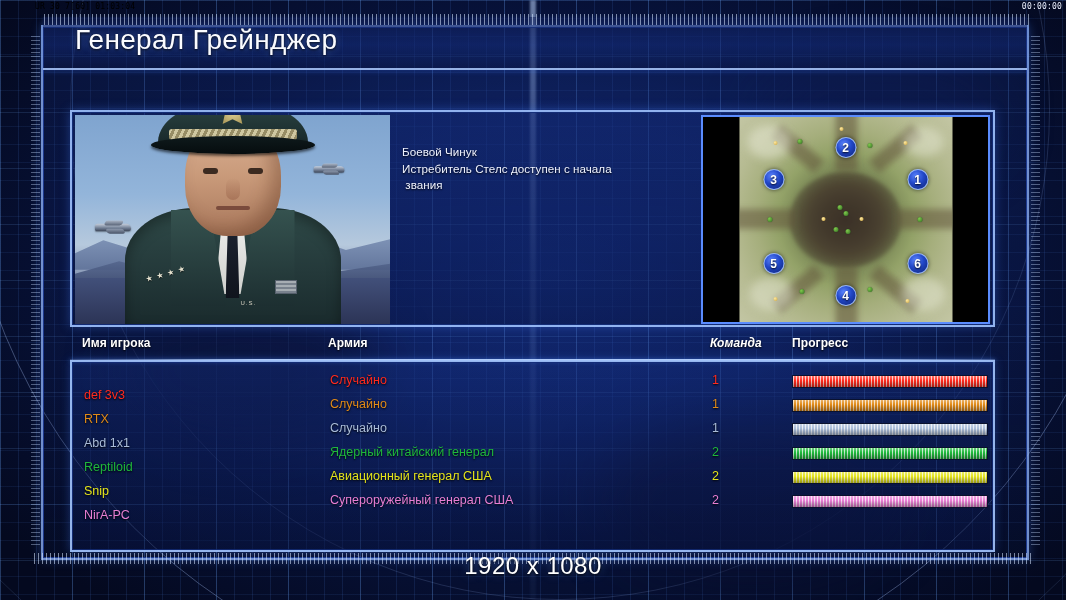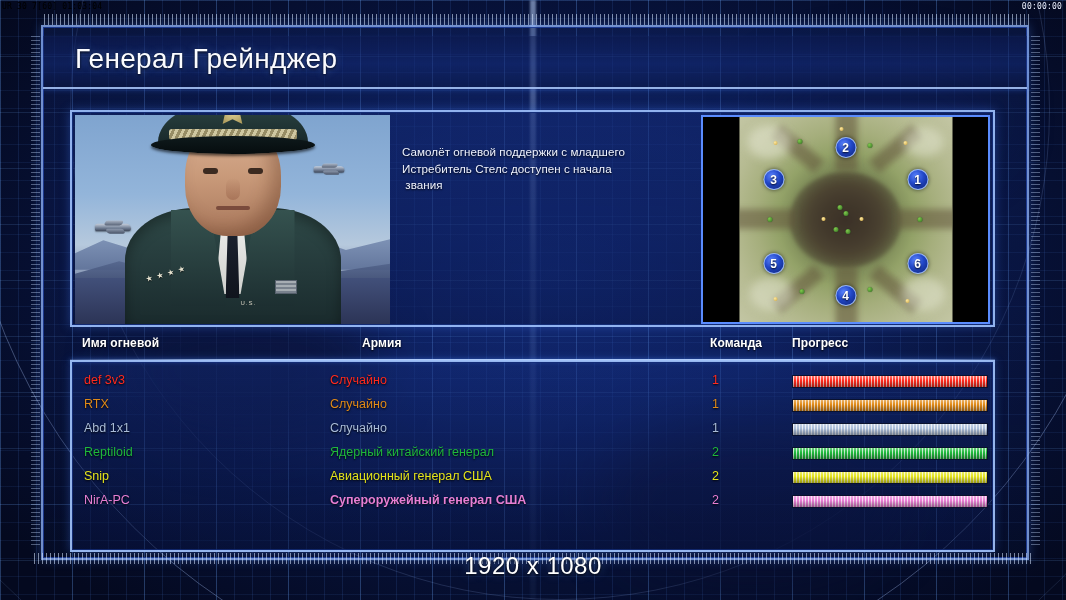--- a/index.html
+++ b/index.html
@@ -50,21 +50,21 @@
 
   
   #topbar {
     position:absolute; left:0; top:0; width:1066px; height:13px;
     z-index:40;
     font-family:"DejaVu Sans Mono", monospace;
     font-size:8px; line-height:13px;
     letter-spacing:.2px;
     white-space:nowrap;
   }
-  #topbar .tl { position:absolute; left:2px; top:0; }
+  #topbar .tl { position:absolute; left:2px; top:0;padding-left:33px; }
   #topbar .tr { position:absolute; right:4px; top:0; color:#e9eefc; }
 
   
   .ruler-h {
     position:absolute;
     height:9px;
     background:
       repeating-linear-gradient(to right,
         rgba(200,220,255,.55) 0 1px,
         rgba(200,220,255,0) 1px 4px);
@@ -96,21 +96,21 @@
     position:absolute; inset:0;
     border:2px solid rgba(150,185,255,.75);
     box-shadow:
       0 0 0 1px rgba(30,60,150,.9) inset,
       0 0 10px rgba(80,140,255,.30);
     background:linear-gradient(to bottom, rgba(18,40,110,.30), rgba(10,22,70,.12));
   }
 
   
   #titlebar {
-    position:absolute; left:43px; top:36px; width:984px; height:53px;
+    position:absolute; left:43px; top:17px; width:984px; height:53px;
     z-index:25;
     background:linear-gradient(to bottom,
       rgba(12,26,82,.55) 0%,
       rgba(20,44,124,.45) 55%,
       rgba(10,22,70,.35) 100%);
     border-bottom:2px solid rgba(175,205,255,.85);
     box-shadow:0 2px 5px rgba(60,120,255,.22);
   }
   #page-title {
     position:absolute; left:32px; top:7px;
@@ -365,21 +365,21 @@
     position:absolute; left:70px; top:360px; width:925px; height:192px;
     z-index:26;
     border:2px solid rgba(165,200,255,.9);
     box-shadow:0 0 9px rgba(70,130,255,.32), 0 0 0 1px rgba(20,45,120,.8) inset;
     background:linear-gradient(to bottom, rgba(22,48,130,.40), rgba(9,21,68,.40));
   }
   .prow {
     position:absolute; left:0; width:921px; height:24px;
     font-size:12.5px;
   }
-  .prow .c-name { position:absolute; left:12px; top:3px; text-shadow:0 1px 2px rgba(0,0,0,.95); }
+  .prow .c-name { position:absolute; left:12px; top:18px; text-shadow:0 1px 2px rgba(0,0,0,.95); }
   .prow .c-army { position:absolute; left:258px; top:3px; text-shadow:0 1px 2px rgba(0,0,0,.95); }
   .prow .c-team { position:absolute; left:640px; top:3px; text-shadow:0 1px 2px rgba(0,0,0,.95); }
   .prow .c-prog {
     position:absolute; left:720px; top:5px;
     width:196px; height:13px;
     border:1px solid rgba(10,16,40,.85);
     overflow:hidden;
   }
   .prog-fill {
     position:absolute; inset:0;
@@ -468,21 +468,21 @@
       <div class="g-nose"></div>
       <div class="g-mouth"></div>
     </div>
     <div class="g-cap"></div>
     <div class="g-scramble"></div>
     <div class="g-badge"></div>
     <div class="g-brim"></div>
   </div>
 
   <div id="desc">
-    <div>Самолёт огневой поддержки с младшего</div>
+    <div>Боевой Чинук</div>
     <div>Истребитель Стелс доступен с начала</div>
     <div> звания</div>
   </div>
 
   <div id="minimap-wrap">
     <div id="minimap-img">
       <div class="mm-center"></div>
       <div class="mm-lane" style="left:96px;top:-6px;width:22px;height:60px;"></div>
       <div class="mm-lane" style="left:96px;top:150px;width:22px;height:62px;"></div>
       <div class="mm-lane" style="left:-6px;top:92px;width:62px;height:20px;"></div>
@@ -518,23 +518,23 @@
           <div class="mm-start" style="left: 24px; top: 52px;">3</div>
           <div class="mm-start" style="left: 96px; top: 168px;">4</div>
           <div class="mm-start" style="left: 24px; top: 136px;">5</div>
           <div class="mm-start" style="left: 168px; top: 136px;">6</div>
         </div>
     </div>
   </div>
 </div>
 
 <div id="list-head">
-  <div class="hcell" style="left:12px;">Имя огневой</div>
-  <div class="hcell" style="left:258px;margin-left:34px;">Армия</div>
-  <div class="hcell" style="left:640px;">Команда</div>
+  <div class="hcell" style="left:12px;">Имя игрока</div>
+  <div class="hcell" style="left:258px;">Армия</div>
+  <div class="hcell" style="left:640px;font-style:italic;">Команда</div>
   <div class="hcell" style="left:722px;">Прогресс</div>
   <div class="hrule"></div>
 </div>
 
 <div id="list-panel">
   <div id="rows-host">
       <div class="prow" style="top: 8px;">
         <div class="c-name" style="color: rgb(255, 42, 30);">def 3v3</div>
         <div class="c-army" style="color: rgb(255, 42, 30);">Случайно</div>
         <div class="c-team" style="color: rgb(255, 42, 30);">1</div>
@@ -584,21 +584,21 @@
         <div class="c-team" style="color: rgb(227, 227, 28);">2</div>
         <div class="c-prog">
           <div class="prog-fill" style="width: 100%; background: rgb(227, 227, 28);">
             <div class="prog-stripes"></div>
           </div>
           <div class="prog-shade"></div>
         </div>
       </div>
       <div class="prow" style="top: 128px;">
         <div class="c-name" style="color: rgb(231, 127, 212);">NirA-PC</div>
-        <div class="c-army" style="color: rgb(231, 127, 212); font-weight: bold;">Супероружейный генерал США</div>
+        <div class="c-army" style="color: rgb(231, 127, 212);">Супероружейный генерал США</div>
         <div class="c-team" style="color: rgb(231, 127, 212);">2</div>
         <div class="c-prog">
           <div class="prog-fill" style="width: 100%; background: rgb(231, 127, 212);">
             <div class="prog-stripes"></div>
           </div>
           <div class="prog-shade"></div>
         </div>
       </div>
     </div>
 </div>

